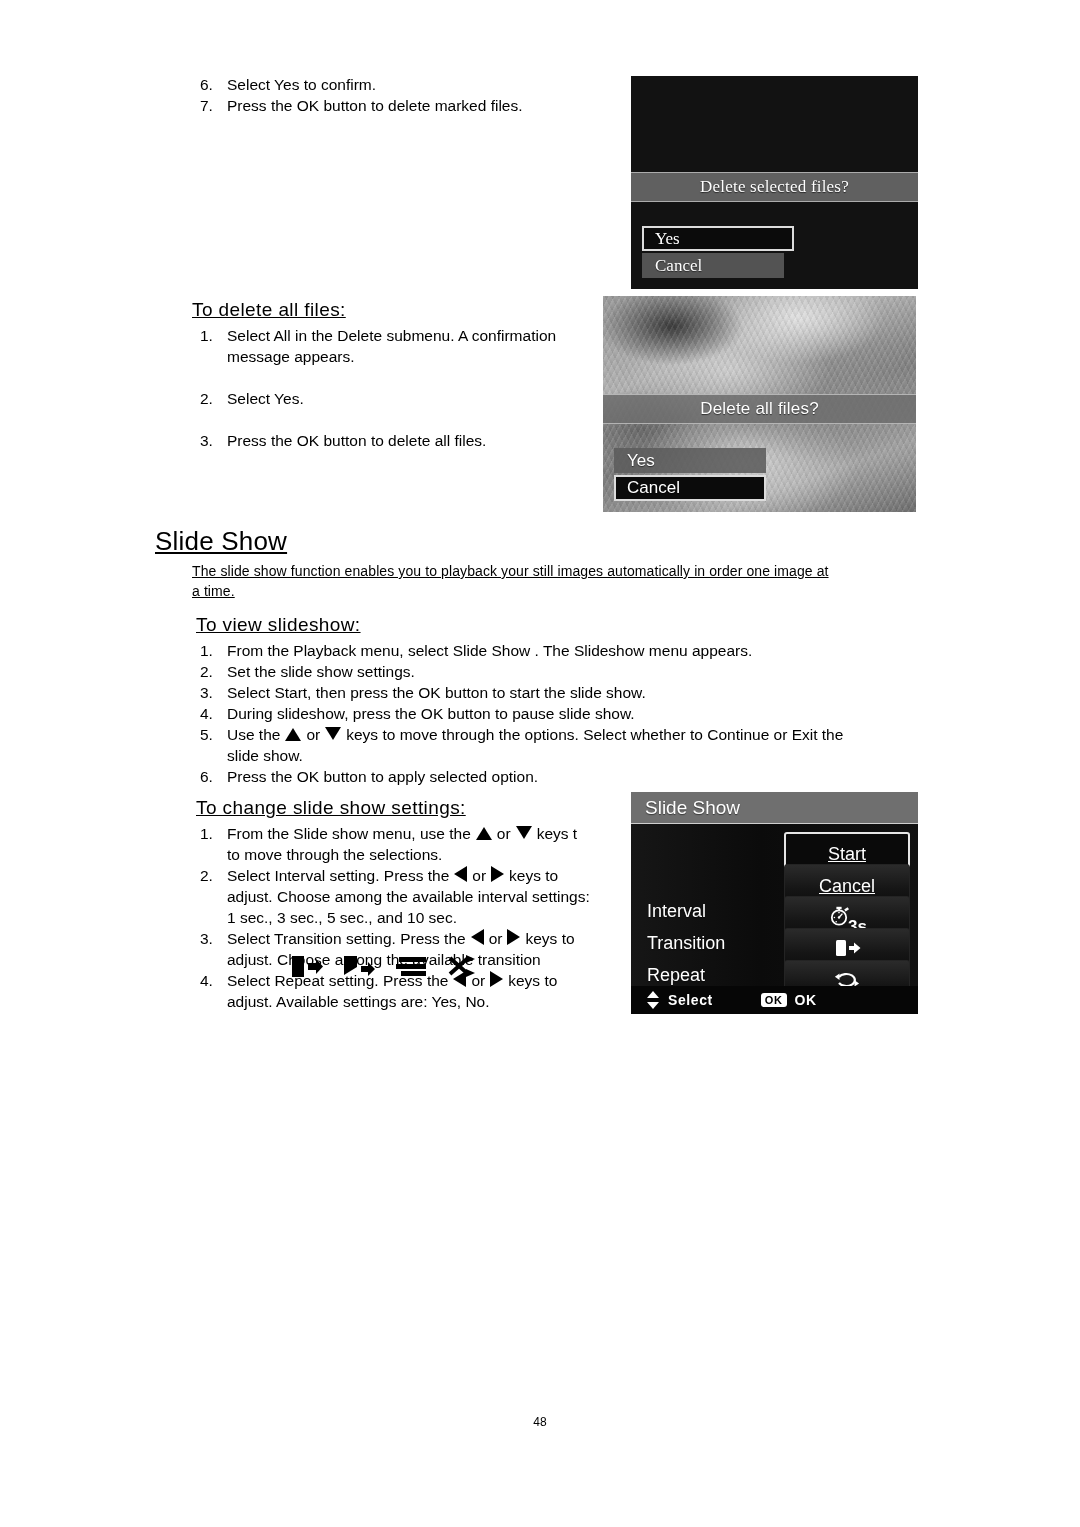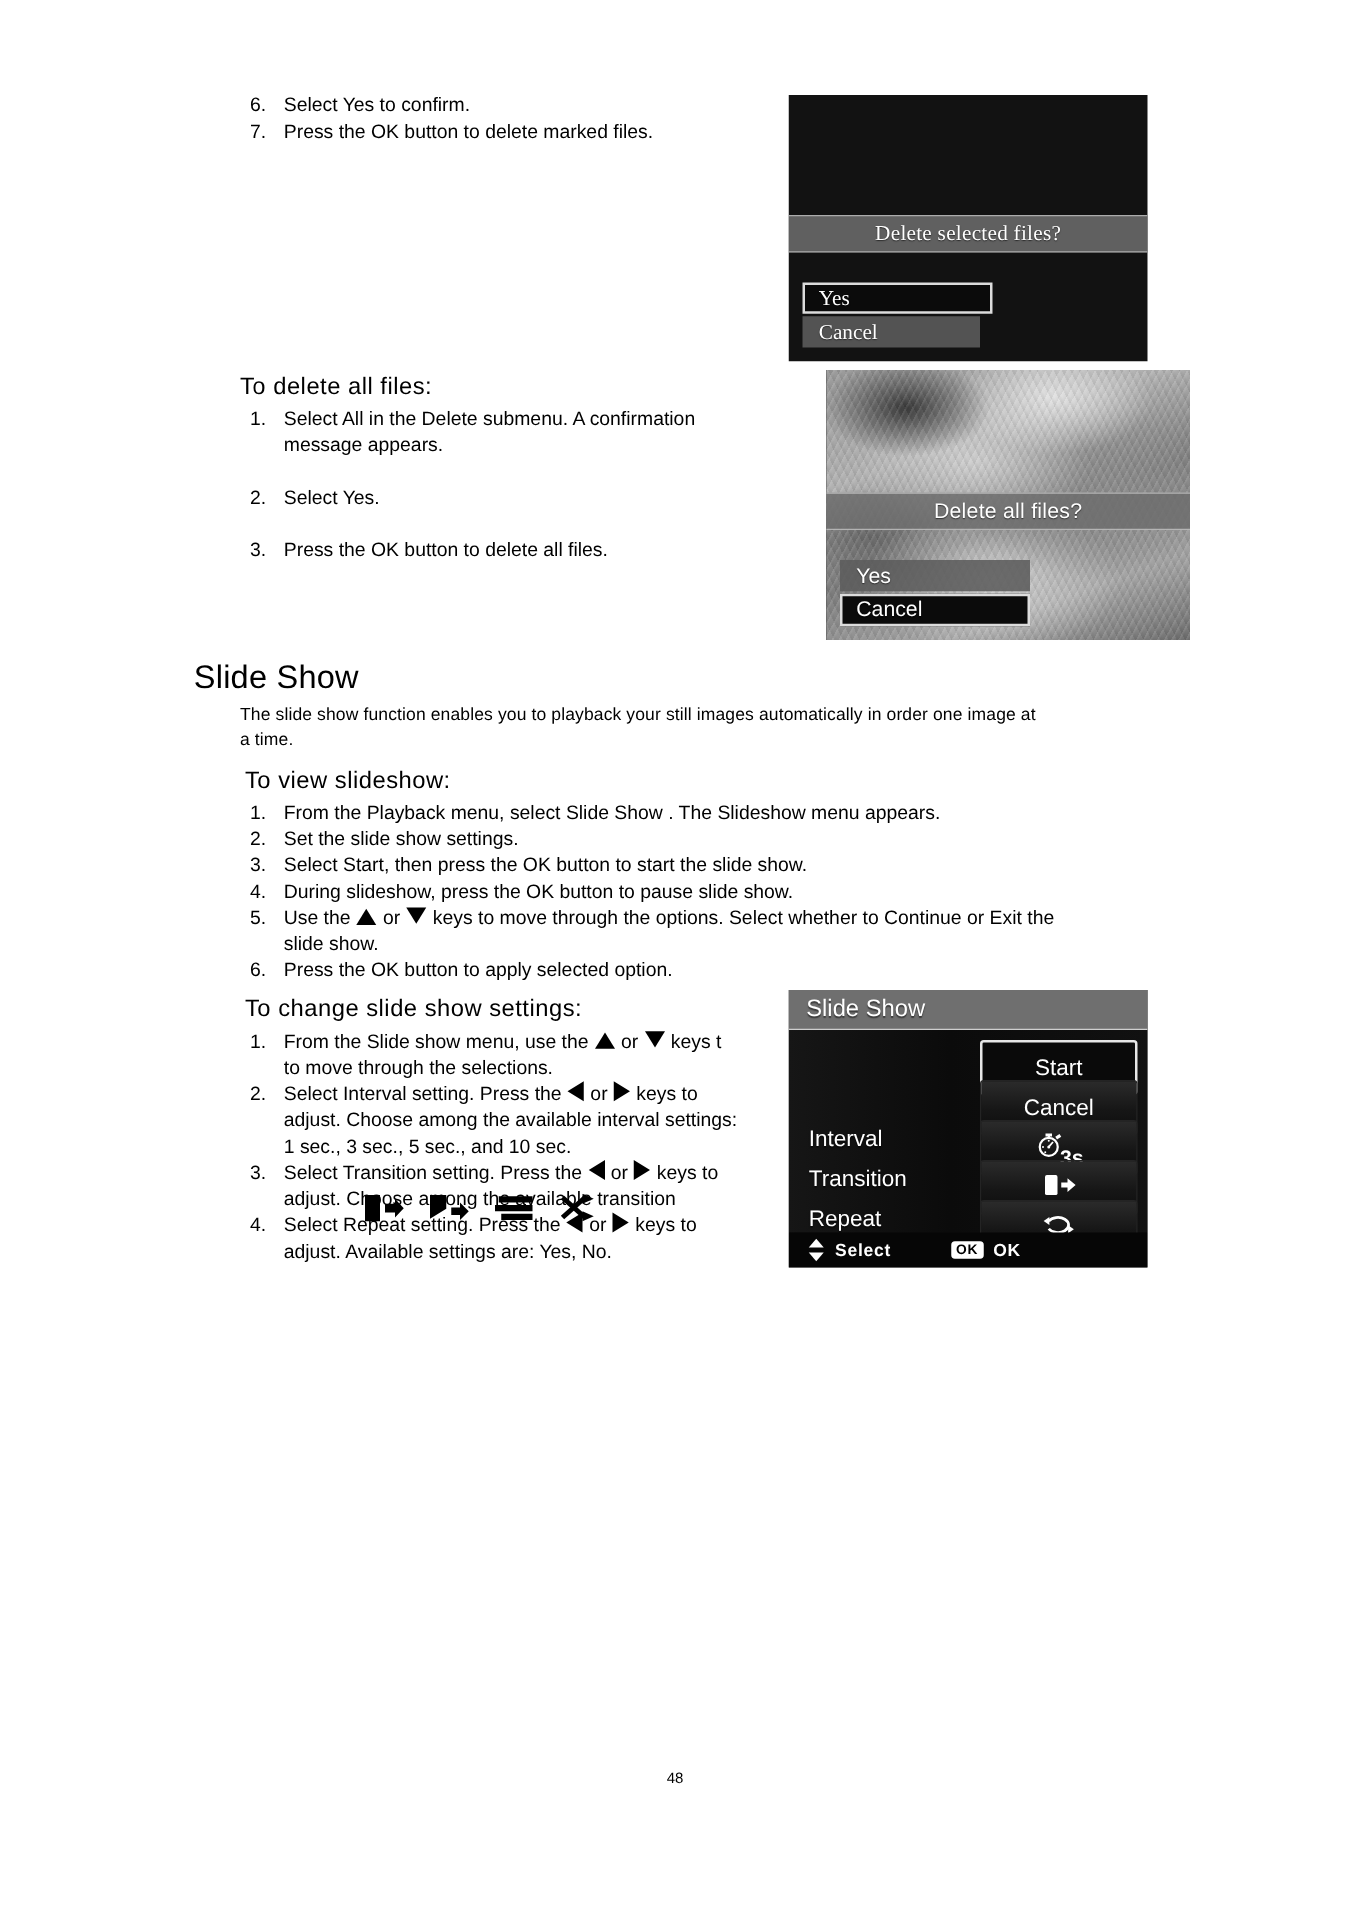--- a/index.html
+++ b/index.html
@@ -14,21 +14,21 @@
     font-family: "Liberation Sans", sans-serif;
     color: #000000;
     overflow: hidden;
   }
   .page {
     position: absolute;
     inset: 0;
   }
 
   
-  .txt { position: absolute; white-space: pre; }
+  .txt { position: absolute; white-space: pre; text-decoration: underline; }
   .body-text {
     font-size: 14px;
     line-height: 21px;
     letter-spacing: 0.1px;
   }
   .subhead {
     font-size: 19px;
     letter-spacing: 0.4px;
   }
   .h1 {
@@ -187,20 +187,21 @@
     height: 44px;
     box-sizing: border-box;
     background: linear-gradient(180deg,#2b2b2b 0%, #161616 55%, #0c0c0c 100%);
     border-radius: 3px;
     color: #ffffff;
     font-size: 18px;
     display: flex;
     align-items: center;
     justify-content: center;
     border: 1px solid #242424;
+    text-decoration: underline;
   }
   .menu-value.sel {
     border: 2px solid #e6e6e6;
     background: #0a0a0a;
   }
   .menu-foot {
     position: absolute;
     left: 0; right: 0; bottom: 0;
     height: 28px;
     background: #060606;
@@ -284,21 +285,21 @@
       <span class="num">2.</span>
       <span>Select Yes.</span>
     </li>
     <li class="spacer-li"></li>
     <li>
       <span class="num">3.</span>
       <span>Press the OK button to delete all files.</span>
     </li>
   </ul>
 
-  <div class="shot" style="left:661px; top:296px; width:291px; height:216px;">
+  <div class="shot" style="left:603px; top:296px; width:313px; height:216px;">
     <div class="shot-photo"></div>
     <div class="shot-banner" style="top:98px; height:28px;">Delete all files?</div>
     <div class="choice unsel" style="left:11px; top:152px; width:152px; height:25px;">Yes</div>
     <div class="choice sel" style="left:11px; top:179px; width:152px; height:26px;">Cancel</div>
   </div>
 
   <div class="txt h1" style="left:155px; top:526px;">Slide Show</div>
 
   <div class="txt body-text" style="left:192px; top:561px;">The slide show function enables you to playback your still images automatically in order one image at</div>
   <div class="txt body-text" style="left:192px; top:581px;">a time.</div>

